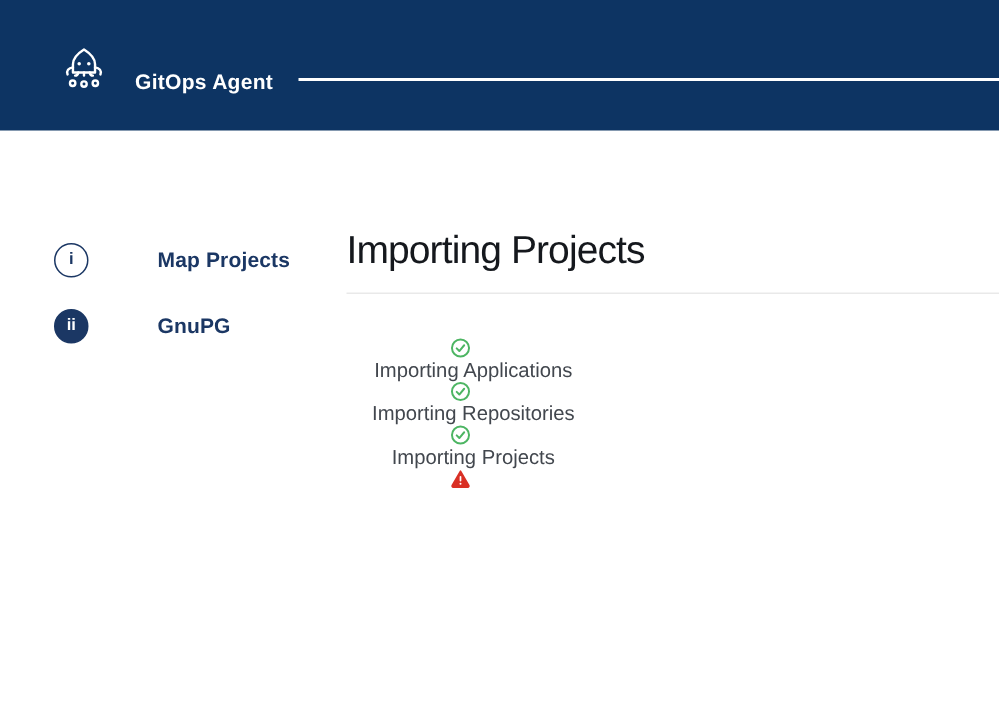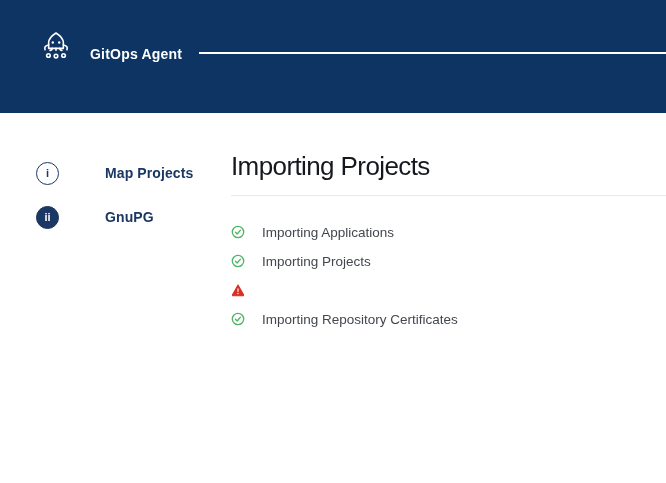--- a/index.html
+++ b/index.html
@@ -11,40 +11,40 @@
     --title:#15181d;
     --text:#42474e;
     --divider:#e9e9e9;
   }
   *{margin:0;padding:0;box-sizing:border-box;}
   html,body{background:#ffffff;}
   body{font-family:"Liberation Sans","DejaVu Sans",sans-serif;}
   .page{position:relative;width:666px;height:483px;background:#ffffff;overflow:hidden;}
 
   
-  .topbar{position:absolute;left:0;top:0;width:666px;height:113px;background:var(--header-bg);}
+  .topbar{position:absolute;left:0;top:0;width:666px;height:87px;background:var(--header-bg);}
   .logo{position:absolute;left:39px;top:30px;width:34px;height:34px;display:inline-flex;}
   .brand{position:absolute;left:90px;top:46px;font-size:14px;font-weight:700;color:var(--header-text);letter-spacing:.2px;}
   .topbar-rule{position:absolute;left:199px;right:0;top:52px;height:2px;background:#ffffff;}
 
   
   .wizard{position:absolute;left:36px;top:161px;width:190px;display:flex;flex-direction:column;gap:20px;}
   .wizard-step{display:flex;align-items:center;gap:18px;height:24px;cursor:pointer;}
   .step-circle{width:23px;height:23px;border-radius:50%;display:inline-flex;align-items:center;justify-content:center;
     font-size:11px;font-weight:700;flex:0 0 23px;line-height:1;}
   .step-circle.outlined{border:1.5px solid var(--navy);color:var(--navy);background:transparent;}
   .step-circle.filled{background:var(--navy);color:#ffffff;border:1.5px solid var(--navy);text-align:right;}
   .step-label{font-size:14px;font-weight:700;color:var(--navy);letter-spacing:.1px;padding-left:28px;}
 
   
   .content{position:absolute;left:231px;top:0;right:0;}
   h1.page-title{position:absolute;left:0;top:151px;font-size:26px;font-weight:400;color:var(--title);letter-spacing:-.6px;white-space:nowrap;}
   .title-rule{position:absolute;left:0;right:0;top:195px;height:1px;background:var(--divider);}
   .status-list{position:absolute;left:0;top:225px;list-style:none;}
-  .status-row{display:flex;height:29px;}
+  .status-row{display:flex;align-items:center;height:29px;flex-direction:column;}
   .status-row .icon{display:none;width:14px;height:14px;flex:0 0 14px;}
   .status-row.success .icon.success{display:inline-flex;color:var(--success);}
   .status-row.error .icon.error{display:inline-flex;color:var(--error);}
   .status-label{margin-left:17px;font-size:13.5px;color:var(--text);white-space:nowrap;}
 </style>
 </head>
 <body>
 
 <div class="page">
 
@@ -94,38 +94,38 @@
     <span class="status-label">Importing Applications</span>
   </li>
         <li class="status-row success">
     <span class="icon success">
       <svg viewBox="0 0 16 16" width="14" height="14">
         <circle cx="8" cy="8" r="6.5" fill="none" stroke="currentColor" stroke-width="1.5"></circle>
         <path d="M5.1 8.3 l2 2 3.7 -4.4" fill="none" stroke="currentColor" stroke-width="1.5" stroke-linecap="round" stroke-linejoin="round"></path>
       </svg>
     </span>
 
+    <span class="status-label">Importing Repositories</span>
+  </li>
+        <li class="status-row success">
+    <span class="icon success">
+      <svg viewBox="0 0 16 16" width="14" height="14">
+        <circle cx="8" cy="8" r="6.5" fill="none" stroke="currentColor" stroke-width="1.5"></circle>
+        <path d="M5.1 8.3 l2 2 3.7 -4.4" fill="none" stroke="currentColor" stroke-width="1.5" stroke-linecap="round" stroke-linejoin="round"></path>
+      </svg>
+    </span>
+
     <span class="status-label">Importing Projects</span>
   </li>
         <li class="status-row error">
 
     <span class="icon error">
       <svg viewBox="0 0 16 16" width="14" height="14">
         <path d="M8 2.4 L14.3 13.3 a0.9 0.9 0 0 1 -0.78 1.35 H2.48 a0.9 0.9 0 0 1 -0.78 -1.35 Z" fill="currentColor" stroke="currentColor" stroke-width="1.2" stroke-linejoin="round"></path>
         <rect x="7.35" y="6.1" width="1.3" height="4.1" rx="0.65" fill="#ffffff"></rect>
         <circle cx="8" cy="12" r="0.78" fill="#ffffff"></circle>
       </svg>
     </span>
   </li>
-        <li class="status-row success">
-    <span class="icon success">
-      <svg viewBox="0 0 16 16" width="14" height="14">
-        <circle cx="8" cy="8" r="6.5" fill="none" stroke="currentColor" stroke-width="1.5"></circle>
-        <path d="M5.1 8.3 l2 2 3.7 -4.4" fill="none" stroke="currentColor" stroke-width="1.5" stroke-linecap="round" stroke-linejoin="round"></path>
-      </svg>
-    </span>
-
-    <span class="status-label">Importing Repository Certificates</span>
-  </li>
       </ul>
   </main>
 
 </div>
 
 </body></html>

